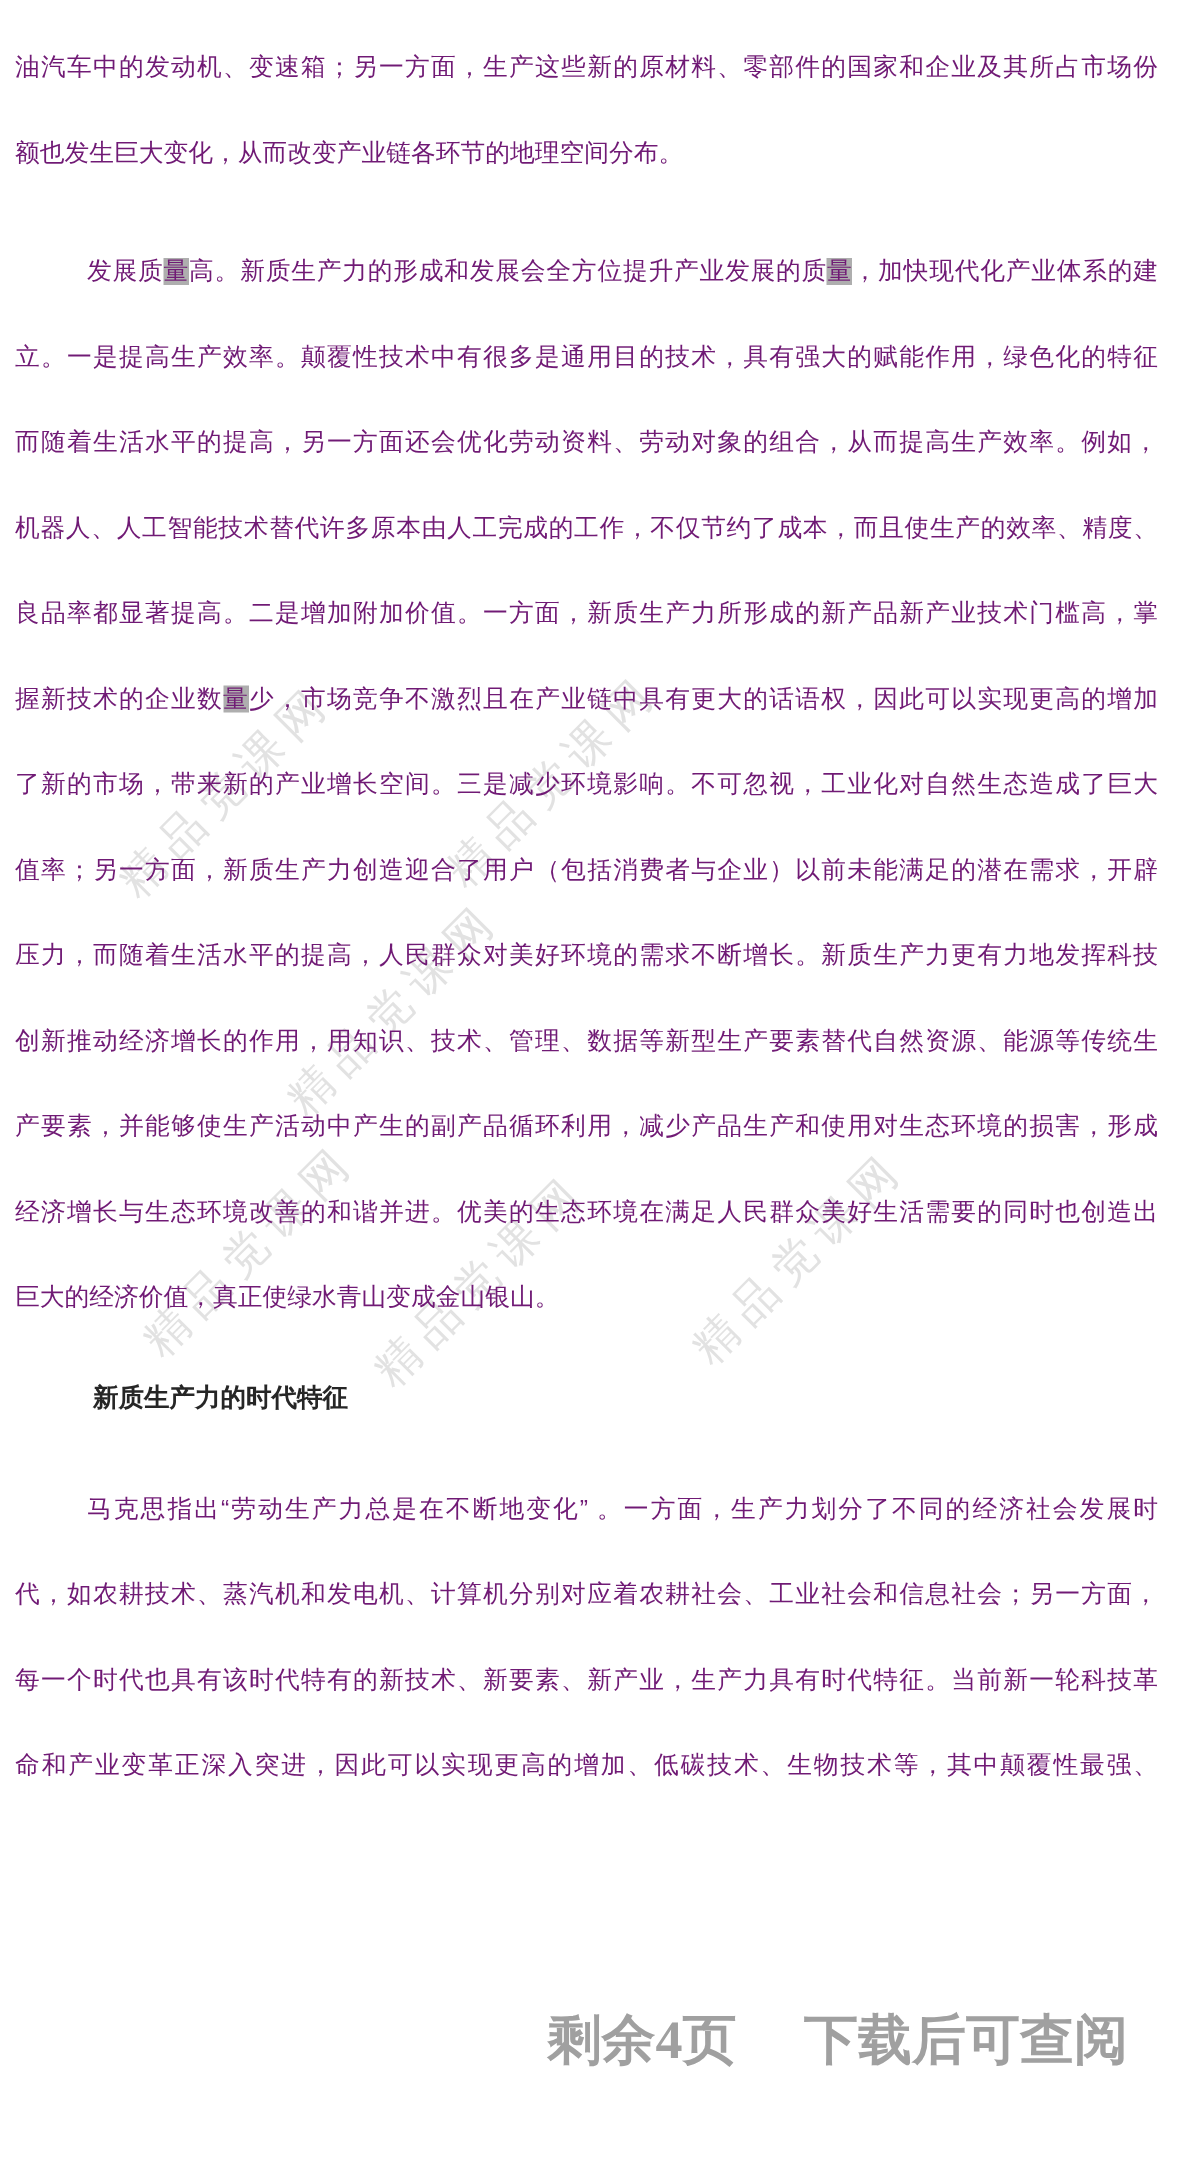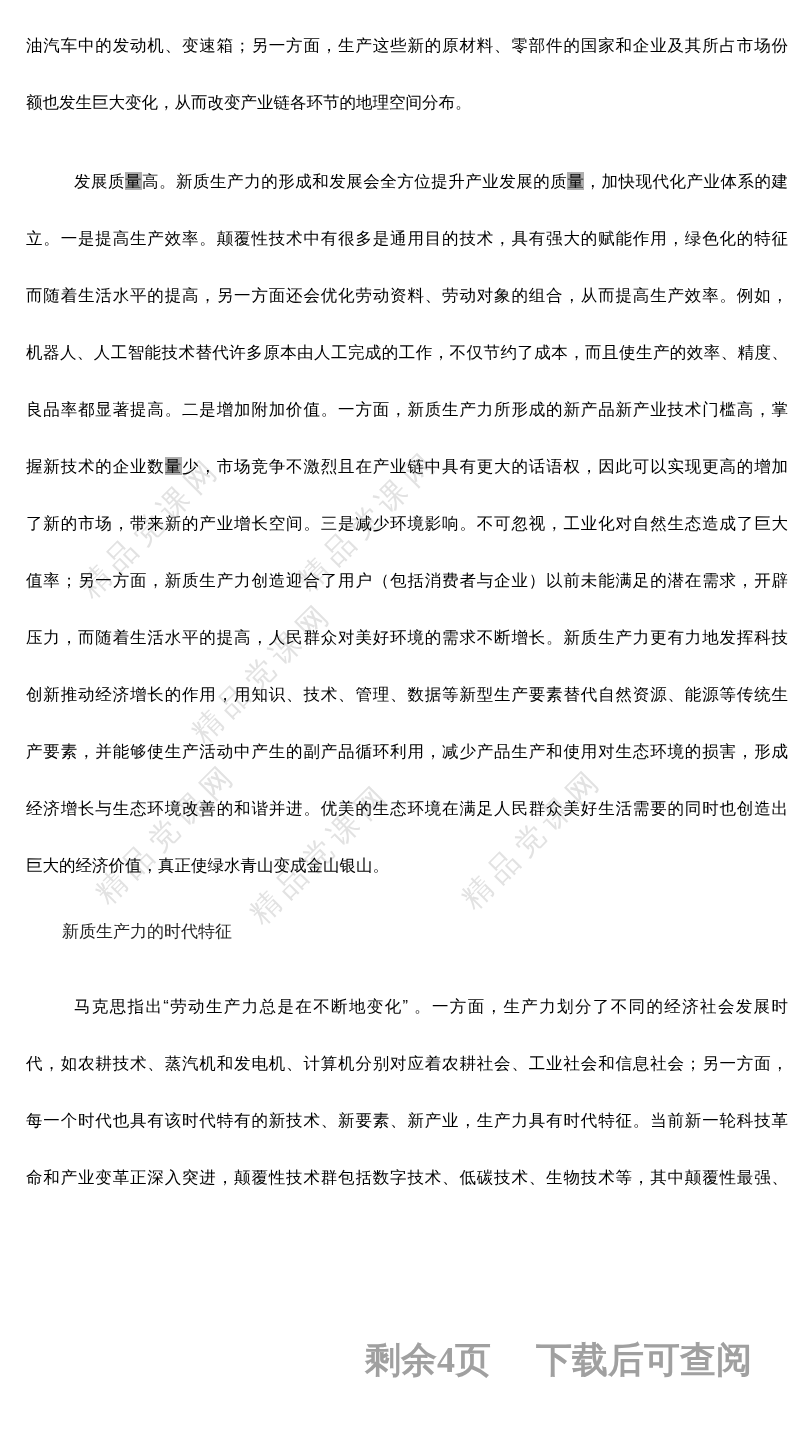--- a/index.html
+++ b/index.html
@@ -18,39 +18,39 @@
     letter-spacing:7px;
     white-space:nowrap;
     transform:rotate(-45deg);
     transform-origin:center;
     user-select:none;
     z-index:0;
   }
   
   .para{
     position:absolute;
-    left:26px;
+    left:10px;
     width:762px;
     font-size:16.5px;
     line-height:57px;
-    color:#000000;
+    color:#701a75;
     z-index:1;
   }
   .line{height:57px;overflow:visible;white-space:nowrap;}
   .j{text-align:justify;text-align-last:justify;white-space:normal;}
   .ind{text-indent:48px;}
   .hl{background:#aeaeae;}
   .doc-heading{
     position:absolute;
     left:62px;
     top:903px;
     height:57px;
     line-height:57px;
     font-size:17px;
-    font-weight:normal;
+    font-weight:bold;
     color:#262626;
     z-index:1;
   }
   
   .banner{
     position:absolute;
     left:0;
     top:1328px;
     width:752px;
     height:64px;
@@ -97,20 +97,20 @@
     <div class="line j">经济增长与生态环境改善的和谐并进。优美的生态环境在满足人民群众美好生活需要的同时也创造出</div>
     <div class="line">巨大的经济价值，真正使绿水青山变成金山银山。</div>
   </div>
 
   <div class="doc-heading">新质生产力的时代特征</div>
 
   <div class="para" style="top:978px;">
     <div class="line j ind">马克思指出“劳动生产力总是在不断地变化” 。一方面，生产力划分了不同的经济社会发展时</div>
     <div class="line j">代，如农耕技术、蒸汽机和发电机、计算机分别对应着农耕社会、工业社会和信息社会；另一方面，</div>
     <div class="line j">每一个时代也具有该时代特有的新技术、新要素、新产业，生产力具有时代特征。当前新一轮科技革</div>
-    <div class="line j">命和产业变革正深入突进，颠覆性技术群包括数字技术、低碳技术、生物技术等，其中颠覆性最强、</div>
+    <div class="line j">命和产业变革正深入突进，因此可以实现更高的增加、低碳技术、生物技术等，其中颠覆性最强、</div>
   </div>
 
   <div class="banner">
     <span>剩余4页</span><span class="gap"></span><span>下载后可查阅</span>
   </div>
 
 </div>
 
 </body></html>

